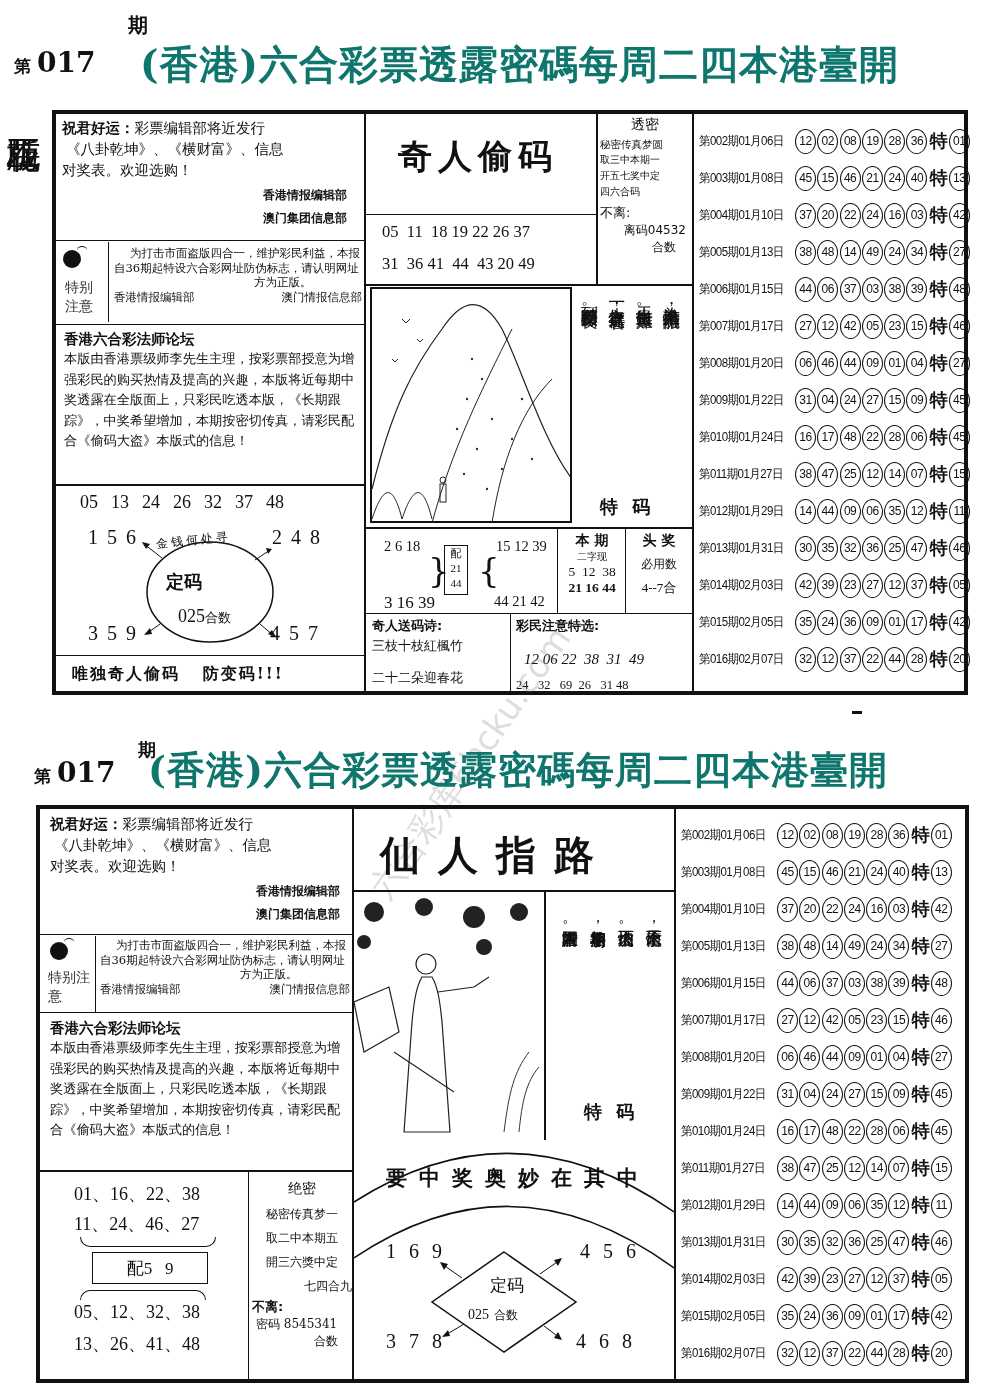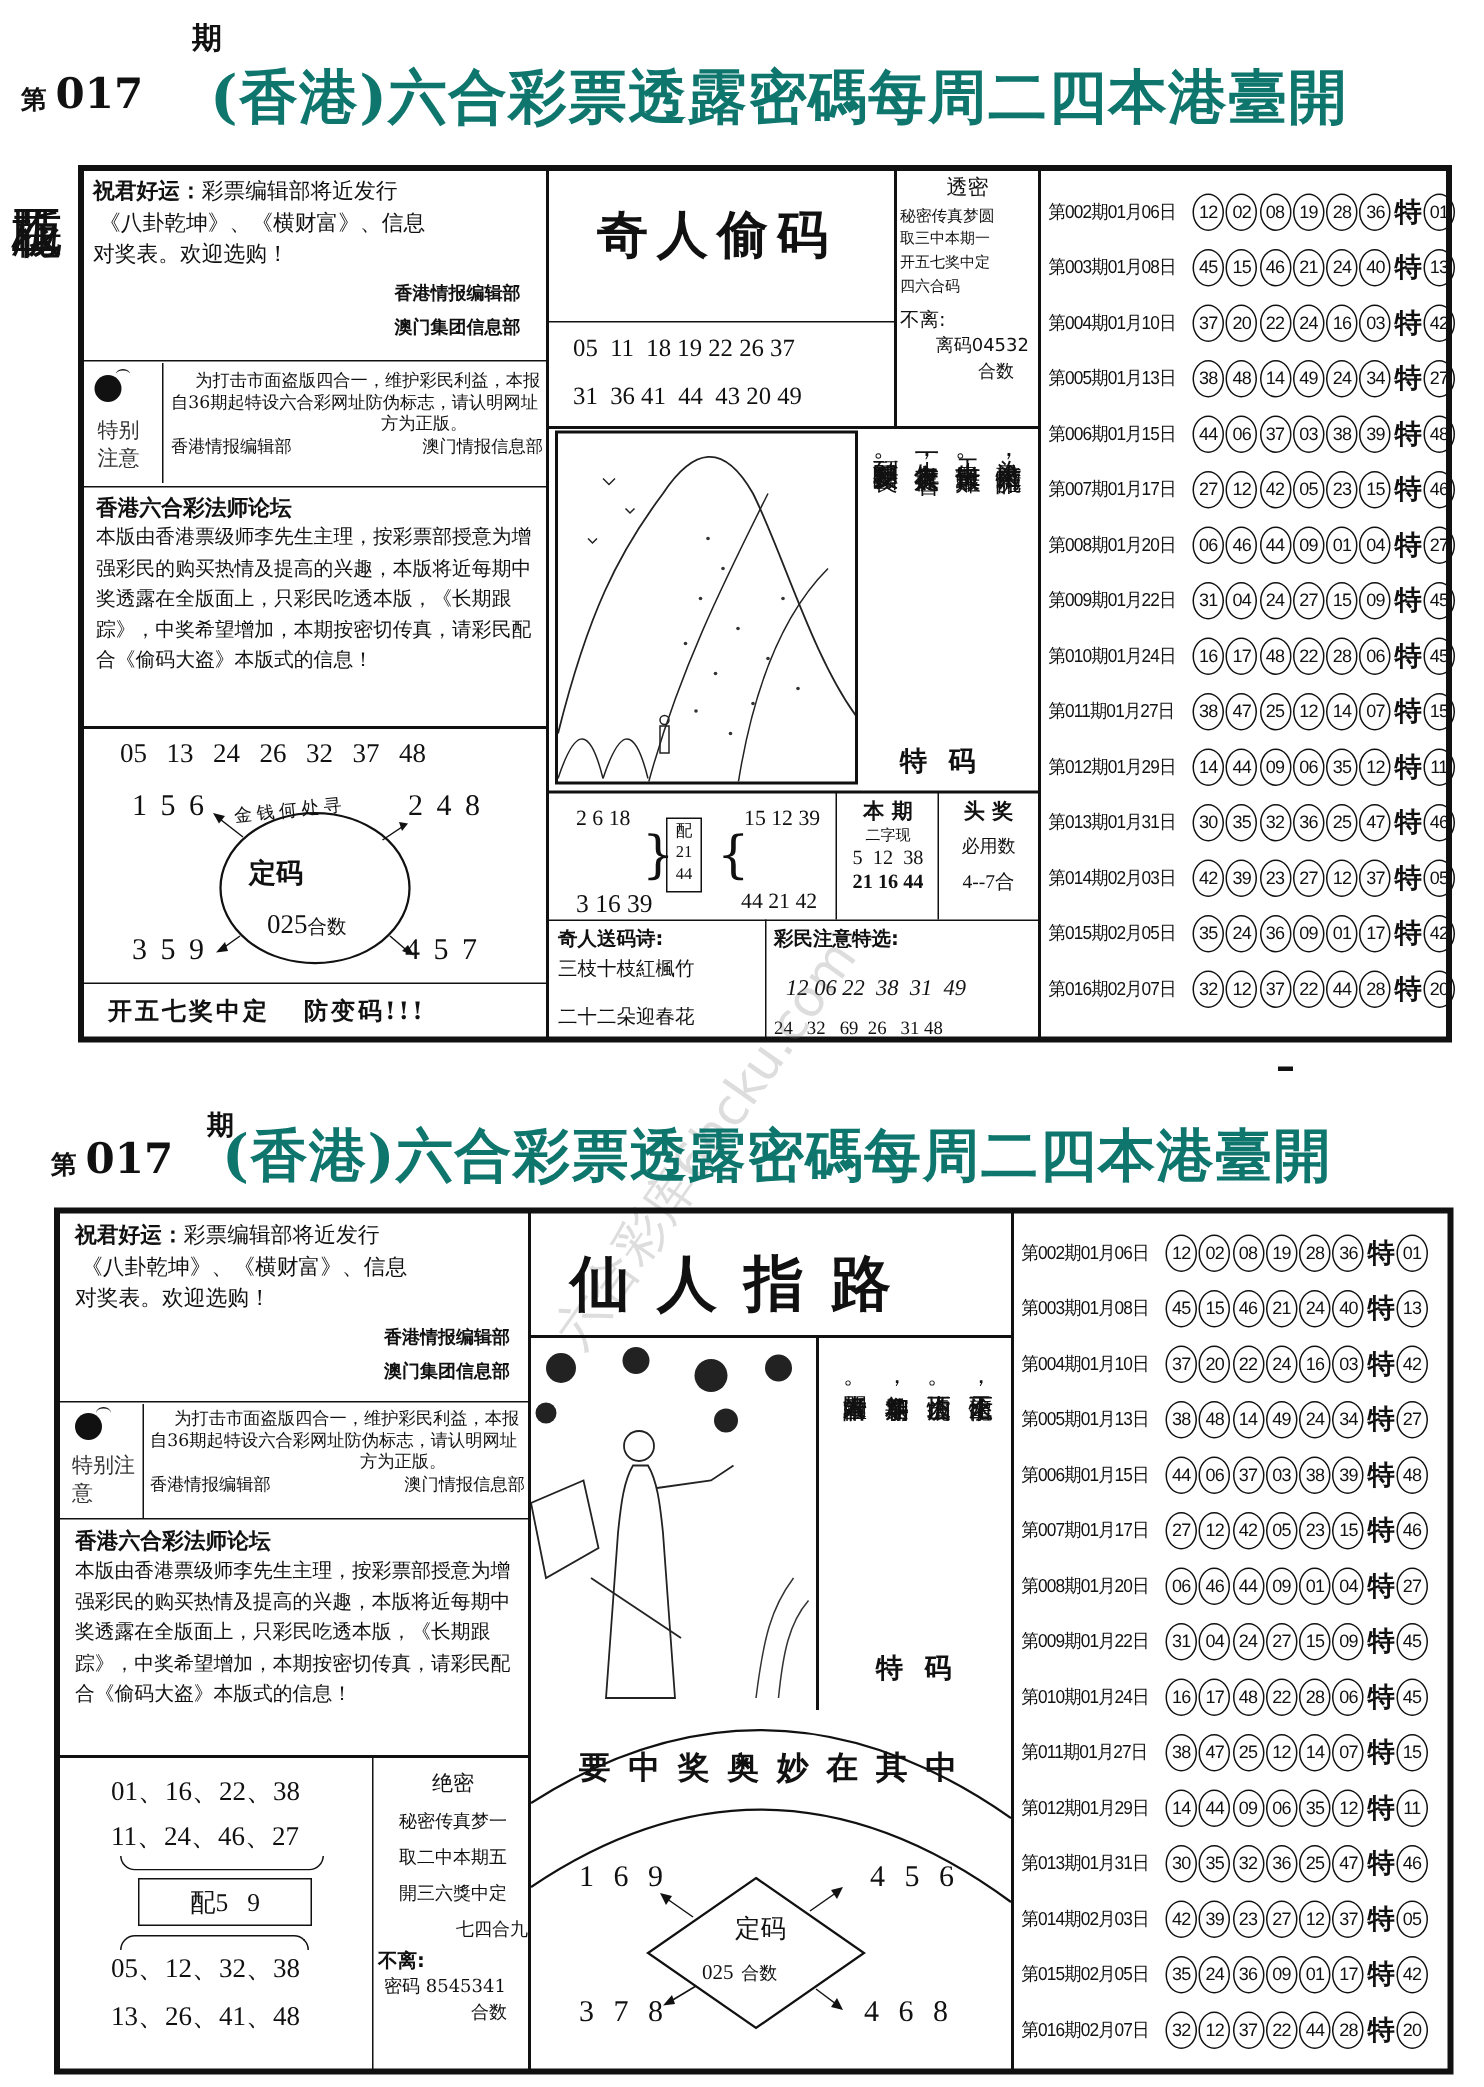--- a/index.html
+++ b/index.html
@@ -88,21 +88,21 @@
     <polygon points="24,115 30,108 32,114" fill="#111"></polygon>
   <line x1="140" y1="104" x2="154" y2="116" stroke="#111" stroke-width="1"></line>
     <polygon points="156,117 148,114 152,110" fill="#111"></polygon>
 </svg>
 <div class="abs serif" style="left:156px;top:532px;font-size:12px;letter-spacing:3px;transform:rotate(-6deg);">金钱何处寻</div>
 <div class="abs sans bold" style="left:166px;top:570px;font-size:18px;">定码</div>
 <div class="abs" style="left:178px;top:606px;white-space:nowrap;">
   <span class="num" style="font-size:18px;">025</span><span class="serif" style="font-size:13px;">合数</span>
 </div>
 <div class="abs" style="left:56px;top:655px;width:308px;border-top:1.5px solid #111;"></div>
-<div class="abs serif bold" style="left:72px;top:664px;font-size:16px;white-space:pre;letter-spacing:2px;">开五七奖中定   防变码!!!</div>
+<div class="abs serif bold" style="left:72px;top:664px;font-size:16px;white-space:pre;letter-spacing:2px;">唯独奇人偷码   防变码!!!</div>
 
 <div class="abs" style="left:364px;top:112px;height:581px;border-left:2px solid #111;"></div>
 <div class="abs" style="left:596px;top:112px;height:172px;border-left:2px solid #111;"></div>
 <div class="abs" style="left:692px;top:112px;height:581px;border-left:2.5px solid #111;"></div>
 <div class="abs serif bold" style="left:398px;top:134px;font-size:34px;letter-spacing:6px;">奇人偷码</div>
 <div class="abs" style="left:366px;top:214px;width:230px;border-top:1.5px solid #111;"></div>
 <div class="abs num" style="left:382px;top:222px;font-size:16.5px;white-space:pre;">05  11  18 19 22 26 37</div>
 <div class="abs num" style="left:382px;top:254px;font-size:16.5px;white-space:pre;">31  36 41  44  43 20 49</div>
 
 <div class="abs" style="left:600px;top:116px;width:90px;">

